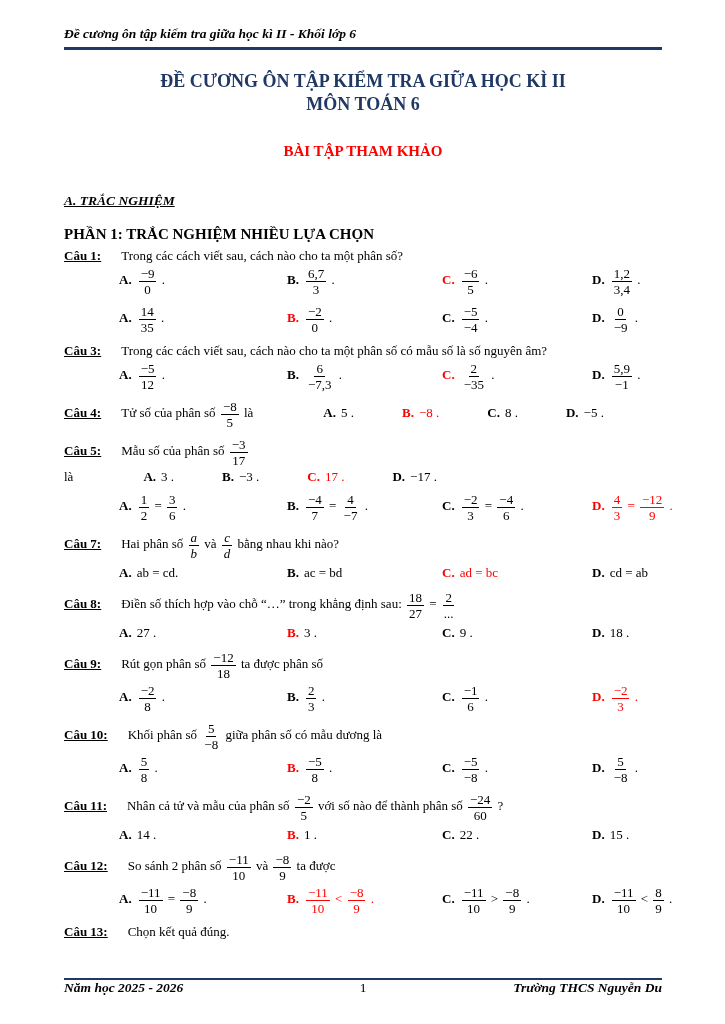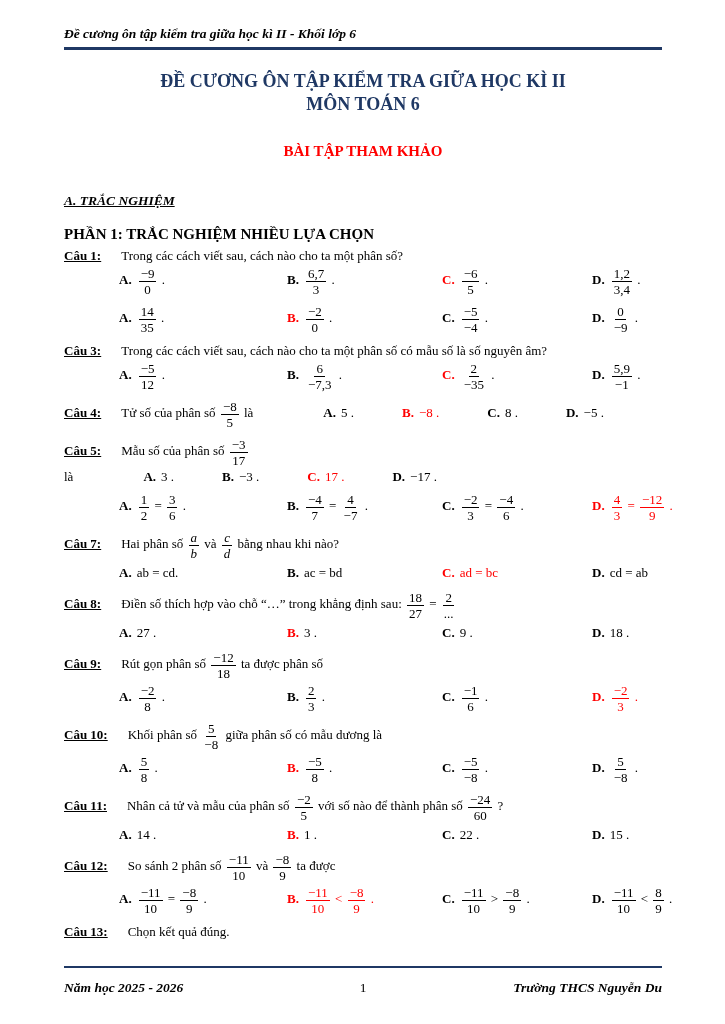--- a/index.html
+++ b/index.html
@@ -33,21 +33,21 @@
   .frac .den { display:block; padding:1px 2px 0; line-height:13px; }
 
   .options-row { margin-left:55px; margin-top:2px; display:grid; grid-template-columns:168px 155px 150px 1fr; align-items:center; min-height:20px; }
   .option { white-space:nowrap; }
   .opt-letter { font-weight:bold; margin-right:5px; }
   .options-inline { margin-left:70px;margin-top:44px; }
   .options-inline .option { margin-right:48px; }
 
   .footer {
     position:absolute; left:64px; right:63px; bottom:28px;
-    border-top:2.5px solid var(--heading-blue,#1F3864); padding-top:12px;
+    border-top:2.5px solid var(--heading-blue,#1F3864); padding-top:0;
     display:grid; grid-template-columns:1fr auto 1fr; align-items:baseline; font-size:13.5px;
   }
   .footer .bi { font-weight:bold; font-style:italic; }
   .footer .left { justify-self:start; }
   .footer .center { justify-self:center; }
   .footer .right { justify-self:end; }
 </style>
 </head>
 <body>
 

